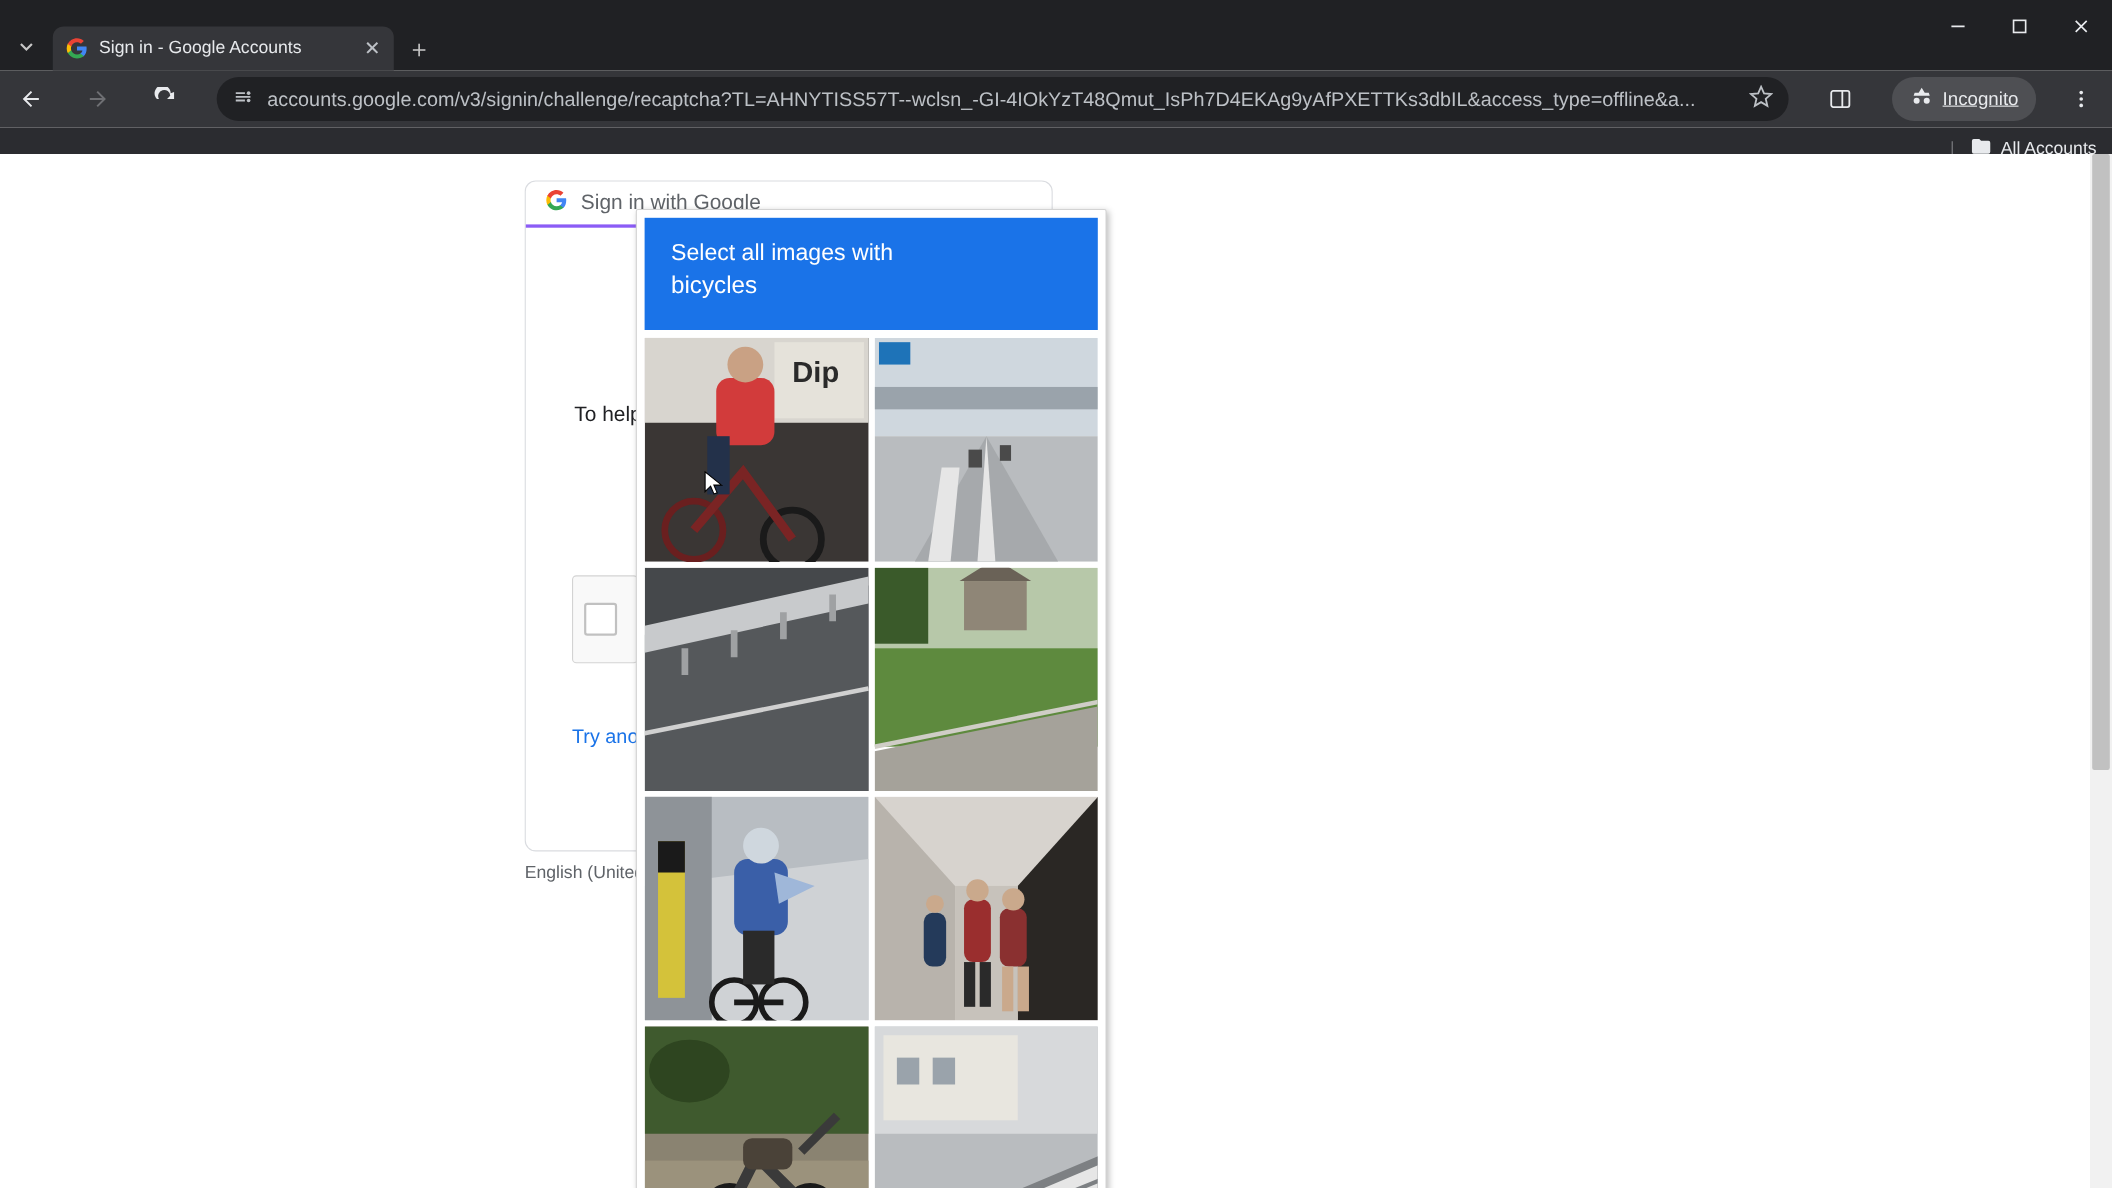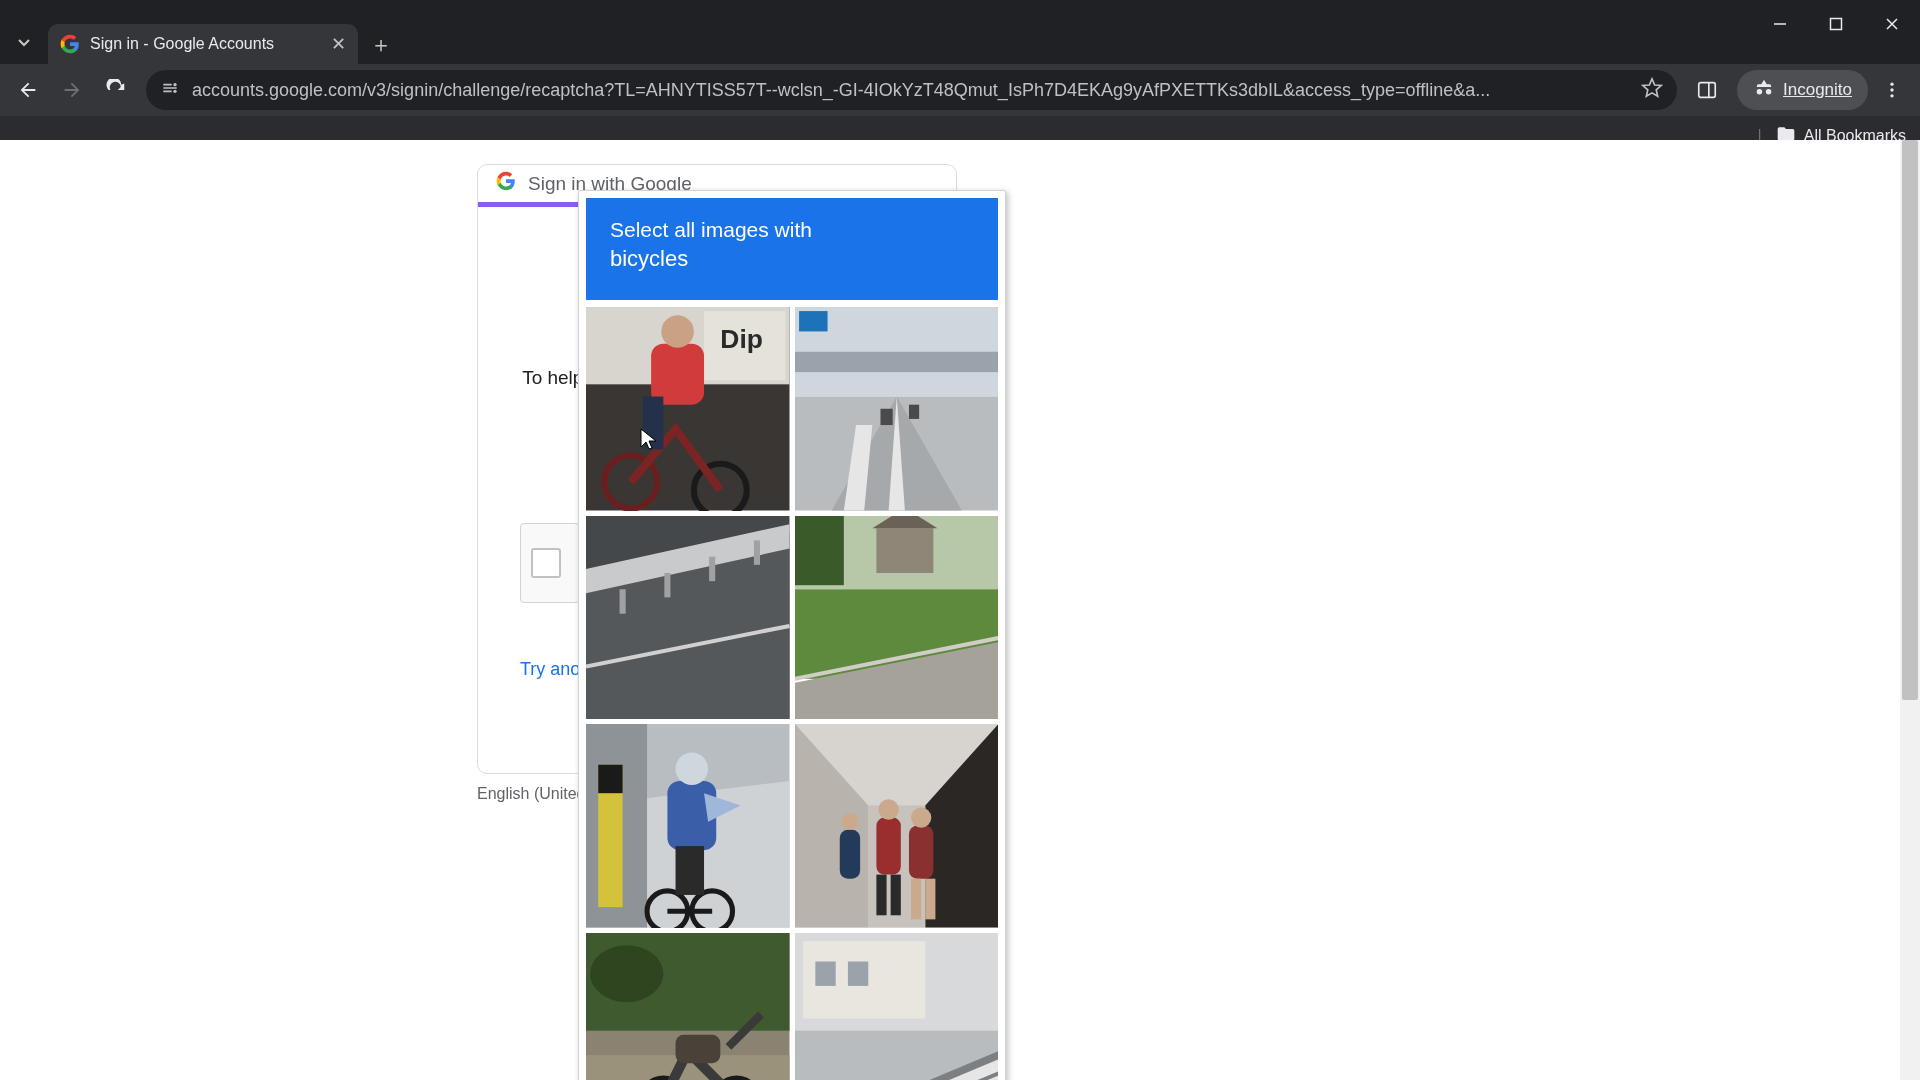--- a/index.html
+++ b/index.html
@@ -55,21 +55,21 @@
       width: 56px; height: 48px;
       display: flex; align-items: center; justify-content: center;
       color: #e8eaed;
     }
 
     .toolbar {
       height: 52px;
       background: #35363a;
       display: flex; align-items: center;
       padding: 0 8px;
-      gap: 4px;
+      gap: 21px;
     }
     .tool-btn {
       width: 40px; height: 40px;
       display: flex; align-items: center; justify-content: center;
       color: #e8eaed;
       border-radius: 20px;
     }
     .tool-btn.disabled { color: #6e6f73; }
     .addressbar {
       flex: 1;
@@ -128,21 +128,21 @@
       top: 24px;
       width: 480px;
       border: 1px solid #dadce0;
       border-radius: 10px;
       min-height: 610px;
     }
     .card-header {
       height: 42px;
       display: flex; align-items: center; gap: 12px;
       padding: 0 18px;
-      border-bottom: 5px solid #8b5cf6;
+      border-bottom: 3px solid #8b5cf6;
       color: #5f6368; font-size: 19px;
     }
     .card-body {
       padding: 160px 42px 0 42px;
       color: #202124;
       font-size: 19px;
     }
     .card-body p { text-align: center; margin-bottom: 30px; }
     .confirm-label { margin-top: 60px; margin-bottom: 20px; text-align: left; }
     .recaptcha-box {
@@ -341,21 +341,21 @@
 </div>
 
 <div class="bookmarks-bar">
   <span class="divider">|</span>
   <div class="folder">
     <span>
       <svg width="20" height="20" viewBox="0 0 24 24">
           <path fill="#e8eaed" d="M10 4H4a2 2 0 00-2 2v12a2 2 0 002 2h16a2 2 0 002-2V8a2 2 0 00-2-2h-8l-2-2z"></path>
         </svg>
     </span>
-    <span>All Bookmarks</span>
+    <span>All Accounts</span>
   </div>
 </div>
 
 <div class="scrollbar-track">
   <div class="scrollbar-thumb"></div>
 </div>
 
 <div class="page-viewport">
 
   <div class="signin-card">

